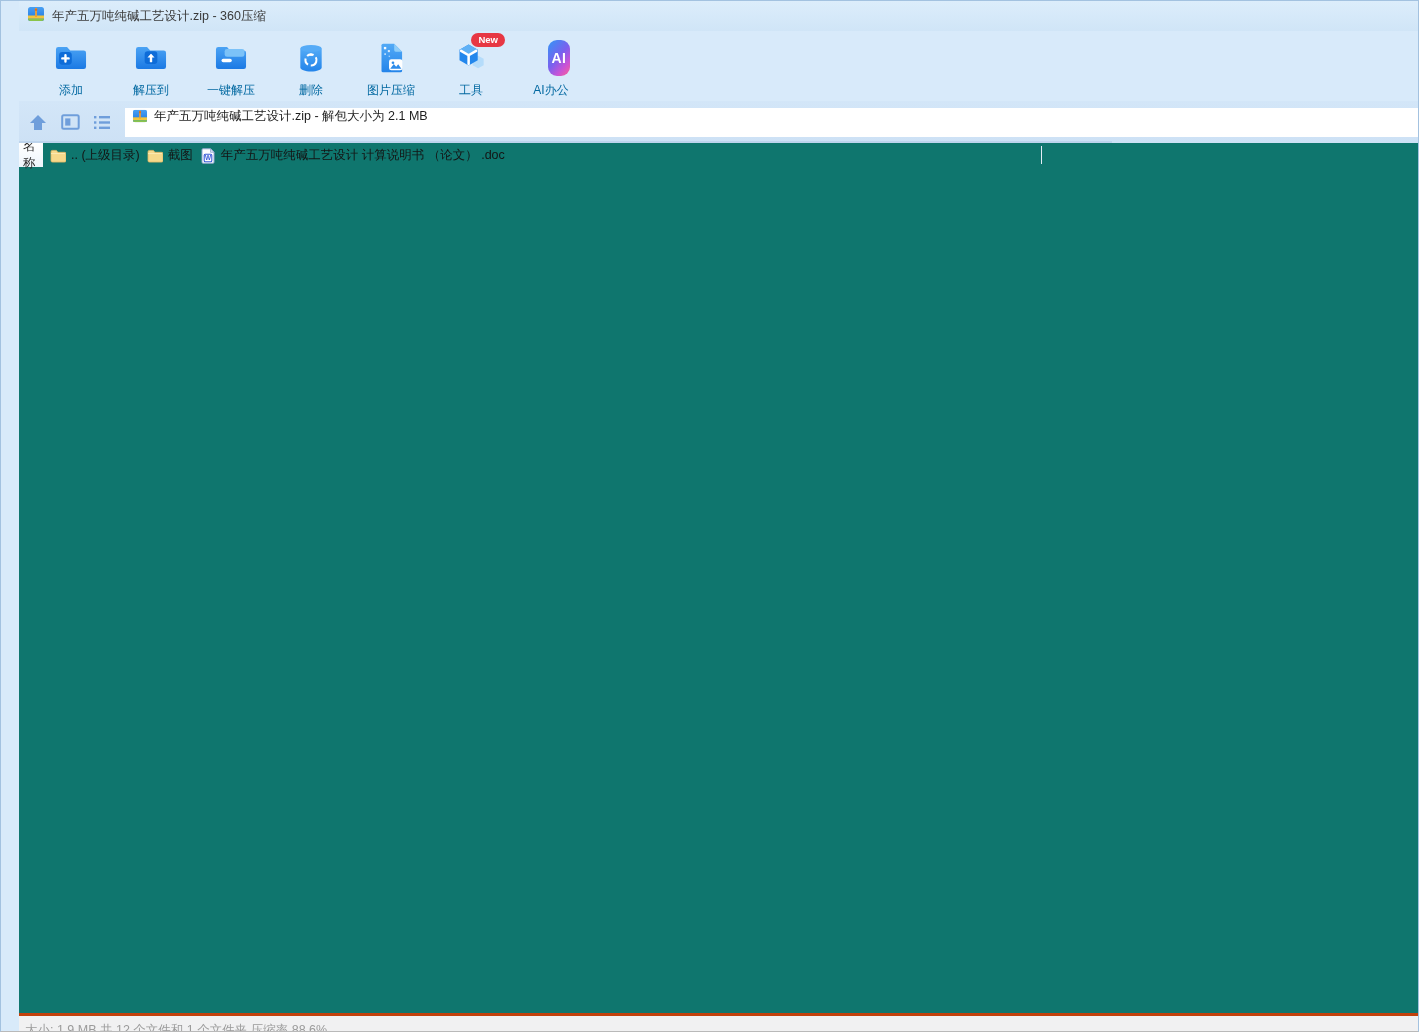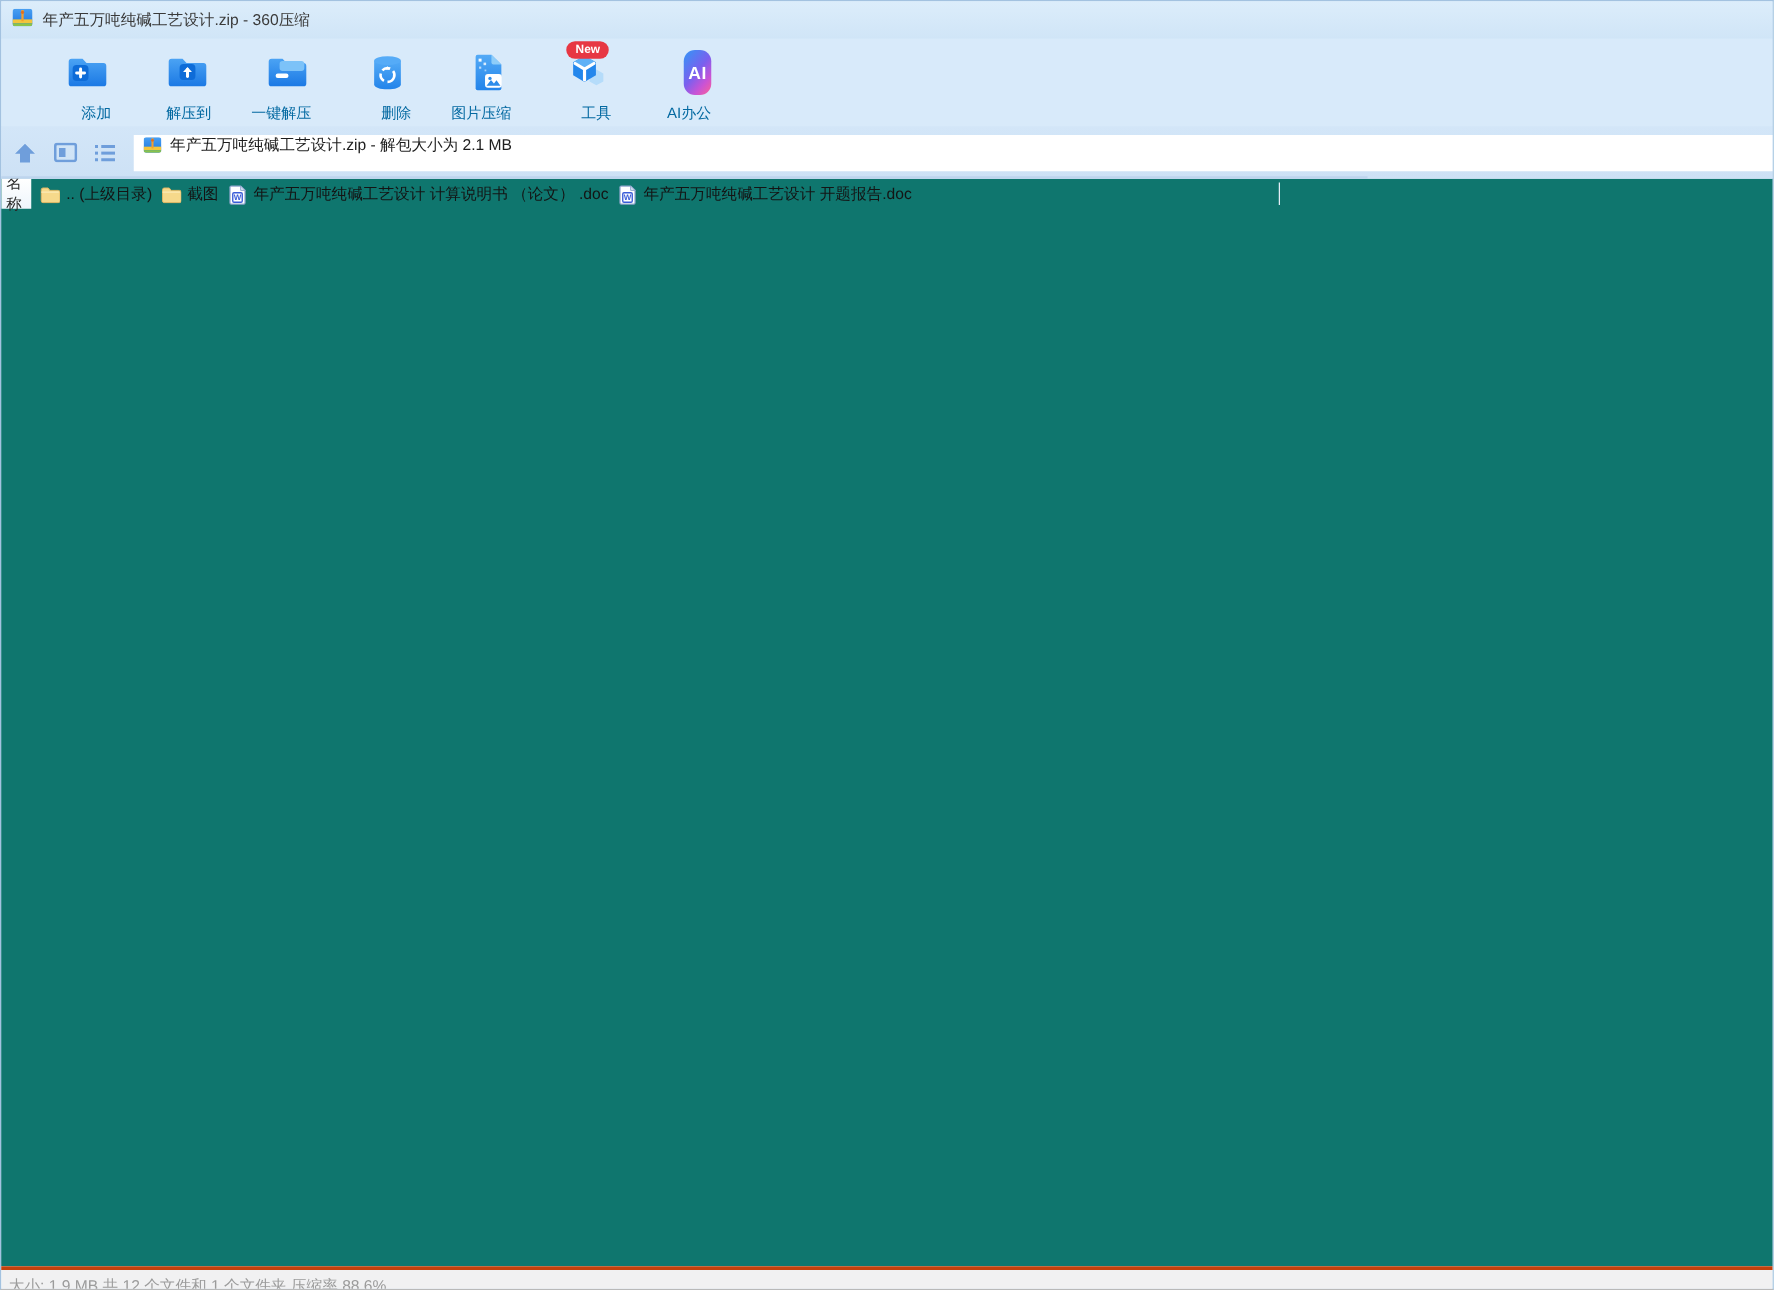--- a/index.html
+++ b/index.html
@@ -3,39 +3,39 @@
 <meta charset="utf-8">
 <style>
   * { margin:0; padding:0; box-sizing:border-box; }
   html,body { width:1419px; height:1032px; overflow:hidden; }
   body { font-family:"Liberation Sans","DejaVu Sans",sans-serif; }
 
   .window {
     width:1419px; height:1032px;
     display:flex; flex-direction:column;
     background:#d8eafa;
-    border:1px solid #a3c2e0; border-bottom:1px solid #b9b9b9;
+    border:1px solid #a3c2e0; border-bottom:1px solid #b9b9b9;padding-left:18px;
   }
 
   
   .titlebar {
     height:30px; flex:0 0 30px;
     background:linear-gradient(#dcedfb,#d0e5f7);
     display:flex; align-items:center; padding-left:8px; gap:7px;
   }
   .titlebar .title { font-size:12.5px; color:#3a3a3a; }
 
   
   .toolbar {
     height:70px; flex:0 0 70px;
     background:#d8eafa;
     display:flex; gap:8px; padding:3px 0 0 16px;
   }
   .tb-item {
-    width:72px; display:flex; flex-direction:column; align-items:flex-end;
+    width:72px; display:flex; flex-direction:column; align-items:center;
     padding-top:5px; gap:5px; position:relative; border-radius:4px; cursor:default;
   }
   .tb-icon { width:38px; height:38px; display:flex; align-items:center; justify-content:center; }
   .tb-label { font-size:12px; color:#0369a1; white-space:nowrap; }
   .badge {
     position:absolute; top:-1px; right:2px;
     background:#e73743; color:#fff; font-size:9.5px; font-weight:bold;
     padding:2px 7px 2.5px; border-radius:9px; line-height:1;
   }
   .ai-box {
@@ -285,30 +285,19 @@
         <svg width="14" height="16" viewBox="0 0 14 16">
           <path d="M1 1.8 q0-1 1-1 h7.5 L13 4.3 v9.9 q0 1-1 1 H2 q-1 0-1-1 z" fill="#fff" stroke="#93a7cf" stroke-width="1"></path>
           <path d="M9.5 .8 L13 4.3 H9.5 z" fill="#dce6f5" stroke="#93a7cf" stroke-width=".8"></path>
           <rect x="3.2" y="6.2" width="7.6" height="7.6" rx="1" fill="#fff" stroke="#3a5cd8" stroke-width="1.1"></rect>
           <text x="7" y="12.1" font-size="6.4" font-weight="bold" fill="#3a5cd8" text-anchor="middle" font-family="Liberation Sans, sans-serif">W</text>
         </svg>
       </span>
       <span class="row-label">年产五万吨纯碱工艺设计 计算说明书 （论文） .doc</span>
     </div>
 
-    <div class="row">
-      <span class="row-icon">
-        <svg width="14" height="16" viewBox="0 0 14 16">
-          <path d="M1 1.8 q0-1 1-1 h7.5 L13 4.3 v9.9 q0 1-1 1 H2 q-1 0-1-1 z" fill="#fff" stroke="#93a7cf" stroke-width="1"></path>
-          <path d="M9.5 .8 L13 4.3 H9.5 z" fill="#dce6f5" stroke="#93a7cf" stroke-width=".8"></path>
-          <rect x="3.2" y="6.2" width="7.6" height="7.6" rx="1" fill="#fff" stroke="#3a5cd8" stroke-width="1.1"></rect>
-          <text x="7" y="12.1" font-size="6.4" font-weight="bold" fill="#3a5cd8" text-anchor="middle" font-family="Liberation Sans, sans-serif">W</text>
-        </svg>
-      </span>
-      <span class="row-label">年产五万吨纯碱工艺设计 开题报告.doc</span>
-    </div>
   </div>
 
   <div class="statusbar">
     <span class="status-text">大小: 1.9 MB 共 12 个文件和 1 个文件夹 压缩率 88.6%</span>
   </div>
 
 </div>
 
 </body></html>

